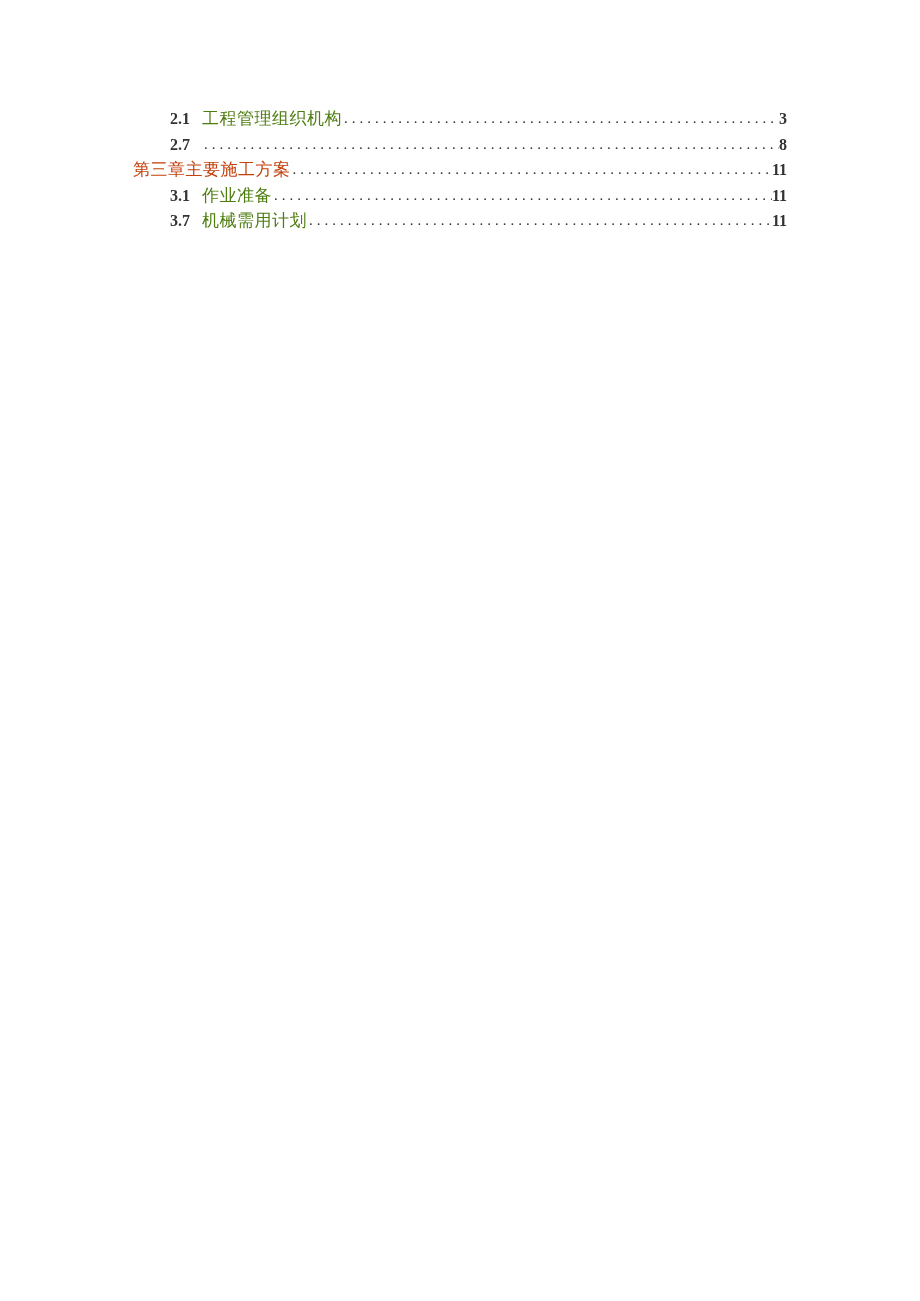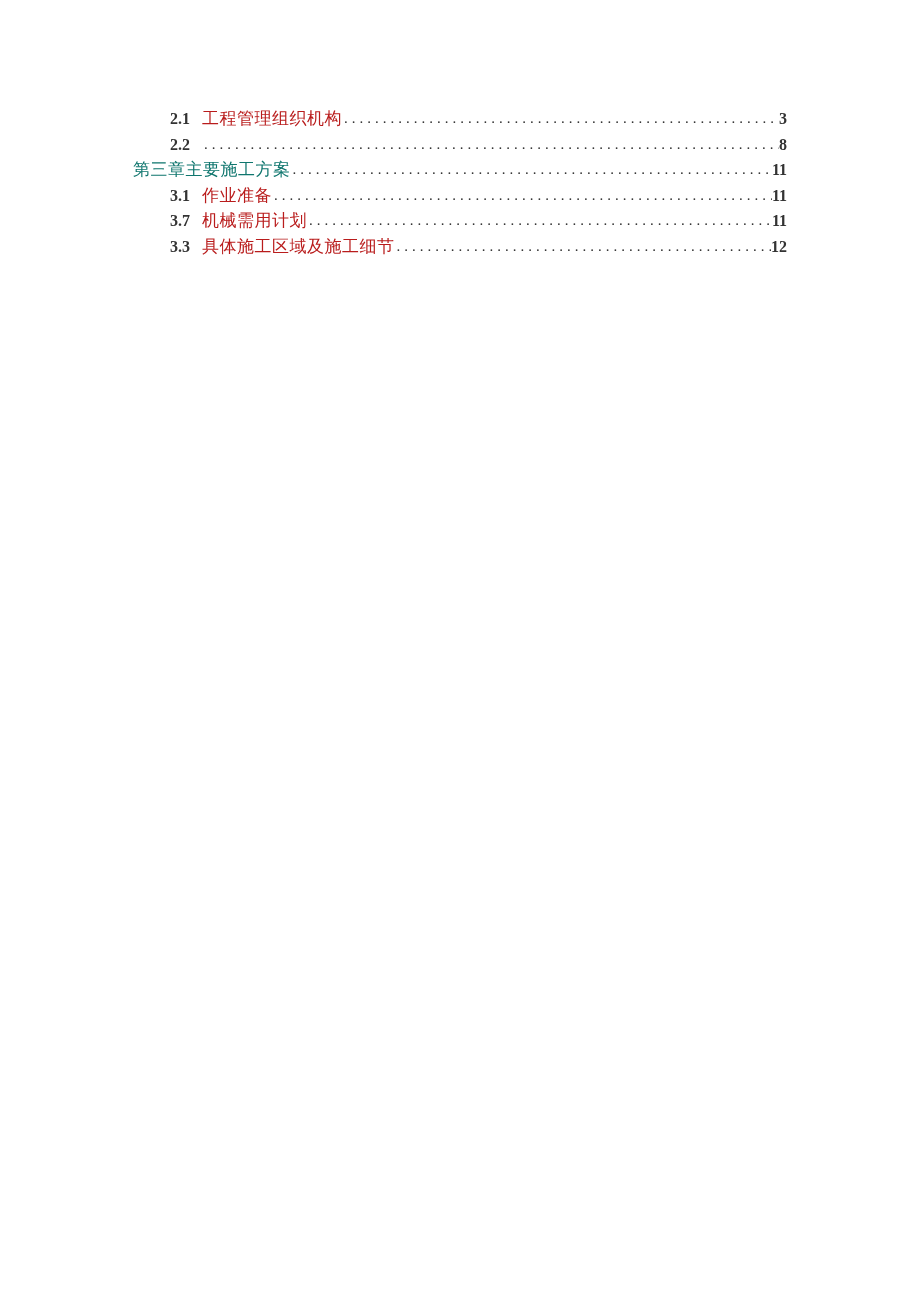--- a/index.html
+++ b/index.html
@@ -26,58 +26,58 @@
     .toc-row.indent { padding-left: 37px; }
     .num {
       font-family: "Times New Roman", serif;
       font-weight: bold;
       font-size: 16px;
       margin-right: 12px;
       flex: 0 0 auto;
     }
     .title {
       flex: 0 0 auto;
-      color: #b91c1c;
+      color: #4d7c0f;
       letter-spacing: 0.5px;
     }
     .dots {
       flex: 1 1 auto;
       overflow: hidden;
       letter-spacing: 4px;
       color: #333;
       font-size: 15px;
       padding-left: 2px;
       padding-right: 2px;
     }
     .page {
       flex: 0 0 auto;
       font-family: "Times New Roman", serif;
       font-weight: bold;
       font-size: 16px;
       text-align: right;
     }
-    .chapter .title { color: #0f766e; }
+    .chapter .title { color: #c2410c; }
     .dots::after {
       content: "...............................................................................................................";
     }
   </style>
 </head>
 <body>
 
 <div class="toc">
 
   <div class="toc-row indent">
     <span class="num">2.1</span>
     <span class="title">工程管理组织机构</span>
     <span class="dots"></span>
     <span class="page">3</span>
   </div>
 
   <div class="toc-row indent">
-    <span class="num">2.2</span>
+    <span class="num">2.7</span>
     <span class="dots"></span>
     <span class="page">8</span>
   </div>
 
 
   <div class="toc-row chapter">
     <span class="title">第三章主要施工方案 </span>
     <span class="dots"></span>
     <span class="page">11</span>
   </div>
@@ -89,21 +89,15 @@
     <span class="page">11</span>
   </div>
 
   <div class="toc-row indent">
     <span class="num">3.7</span>
     <span class="title">机械需用计划</span>
     <span class="dots"></span>
     <span class="page">11</span>
   </div>
 
-  <div class="toc-row indent">
-    <span class="num">3.3</span>
-    <span class="title">具体施工区域及施工细节</span>
-    <span class="dots"></span>
-    <span class="page">12</span>
-  </div>
 
 
 </div>
 
 </body></html>

